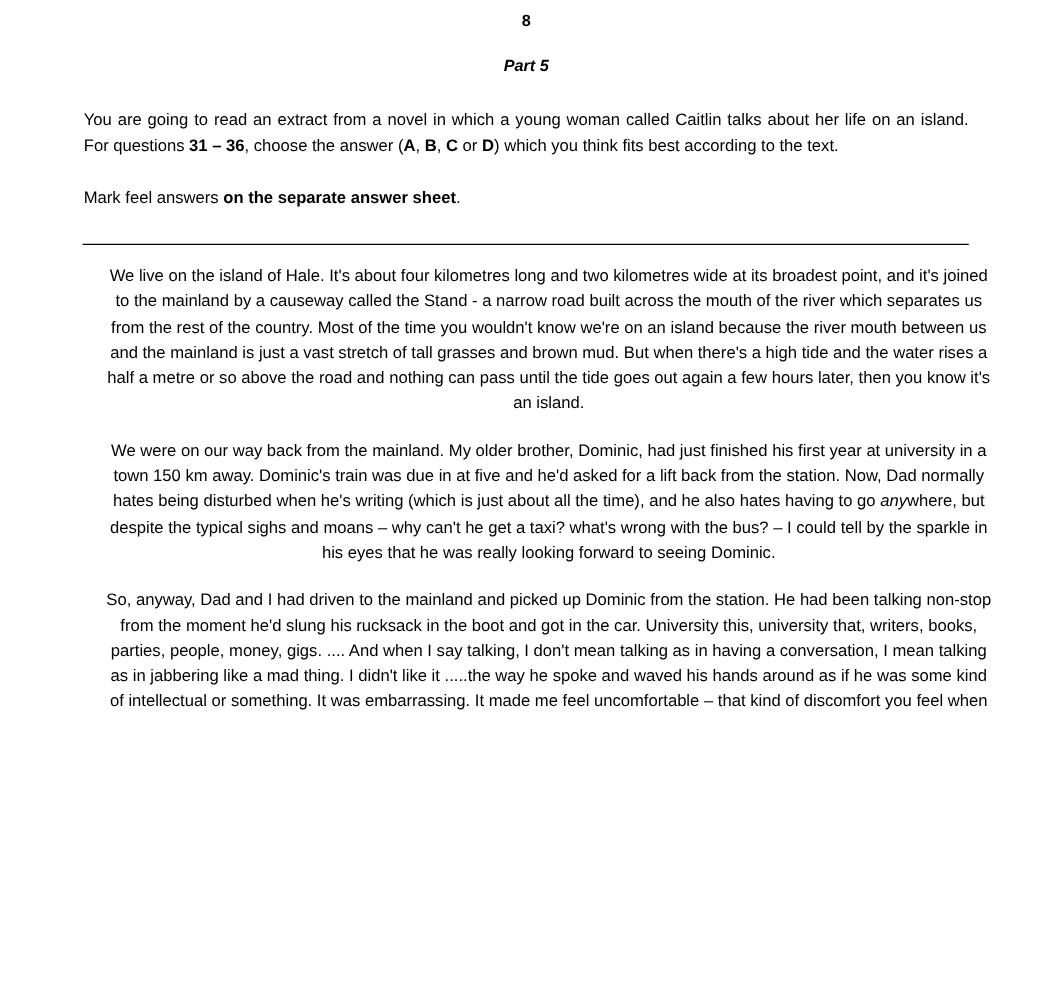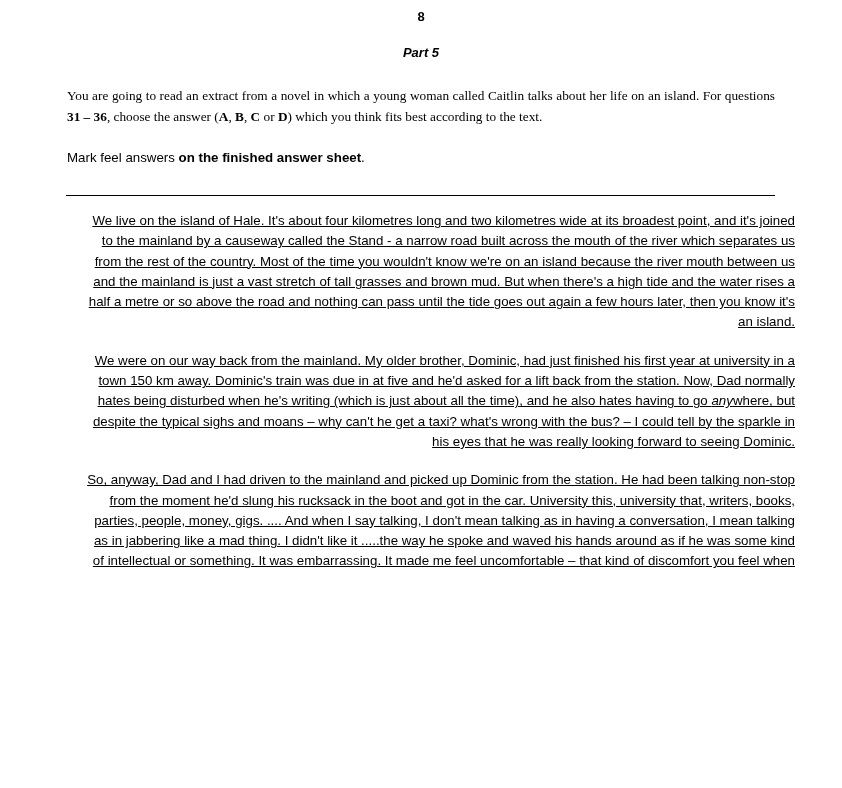--- a/index.html
+++ b/index.html
@@ -48,21 +48,20 @@
     margin: 25px 0 0 0;
     padding: 0 67px 0 67px;
   }
 
   .rubric {
     font-size: 13.3px;
     line-height: 20.5px;
     text-align: justify;
     text-justify: inter-word;
     margin: 0;
-    font-family: Liberation Serif, serif;
   }
 
   .rubric b {
     font-weight: bold;
   }
 
   .mark-answers {
     font-size: 13.3px;
     line-height: 20.5px;
     margin: 21px 0 0 0;
@@ -89,23 +88,22 @@
   .extract {
     position: absolute;
     left: 83px;
     top: 202px;
     width: 712px;
   }
 
   .extract p {
     font-size: 13.3px;
     line-height: 20.3px;
-    text-align: right;
+    text-align: center;
     margin: 0 0 18px 0;
-    text-decoration: underline;
   }
 
   .extract p:last-child {
     margin-bottom: 0;
   }
 
   .extract i {
     font-style: italic;
   }
 </style>
@@ -114,21 +112,21 @@
 
 <div class="page">
 
   <div class="page-number">8</div>
 
   <div class="part-heading">Part 5</div>
 
   <div class="rubric-block">
     <p class="rubric"><span>You are going to read an extract from a novel in which a young woman called Caitlin talks about her life on an island.  For questions </span><b>31 – 36</b><span>, choose the answer (</span><b>A</b><span>, </span><b>B</b><span>, </span><b>C</b><span> or </span><b>D</b><span>) which you think fits best according to the text.</span></p>
 
-    <p class="mark-answers"><span>Mark feel answers </span><b>on the finished answer sheet</b><span>.</span></p>
+    <p class="mark-answers"><span>Mark feel answers </span><b>on the separate answer sheet</b><span>.</span></p>
   </div>
 
   <hr class="divider">
 
   <div class="extract">
 
     <p>We live on the island of Hale. It's about four kilometres long and two kilometres wide at its broadest point, and it's joined to the mainland by a causeway called the Stand - a narrow road built across the mouth of the river which separates us from the rest of the country. Most of the time you wouldn't know we're on an island because the river mouth between us and the mainland is just a vast stretch of tall grasses and brown mud. But when there's a high tide and the water rises a half a metre or so above the road and nothing can pass until the tide goes out again a few hours later, then you know it's an island.</p>
 
     <p><span>We were on our way back from the mainland. My older brother, Dominic, had just finished his first year at university in a town 150 km away. Dominic's train was due in at five and he'd asked for a lift back from the station. Now, Dad normally hates being disturbed when he's writing (which is just about all the time), and he also hates having to go </span><i>any</i><span>where, but despite the typical sighs and moans – why can't he get a taxi? what's wrong with the bus? – I could tell by the sparkle in his eyes that he was really looking forward to seeing Dominic.</span></p>
 

